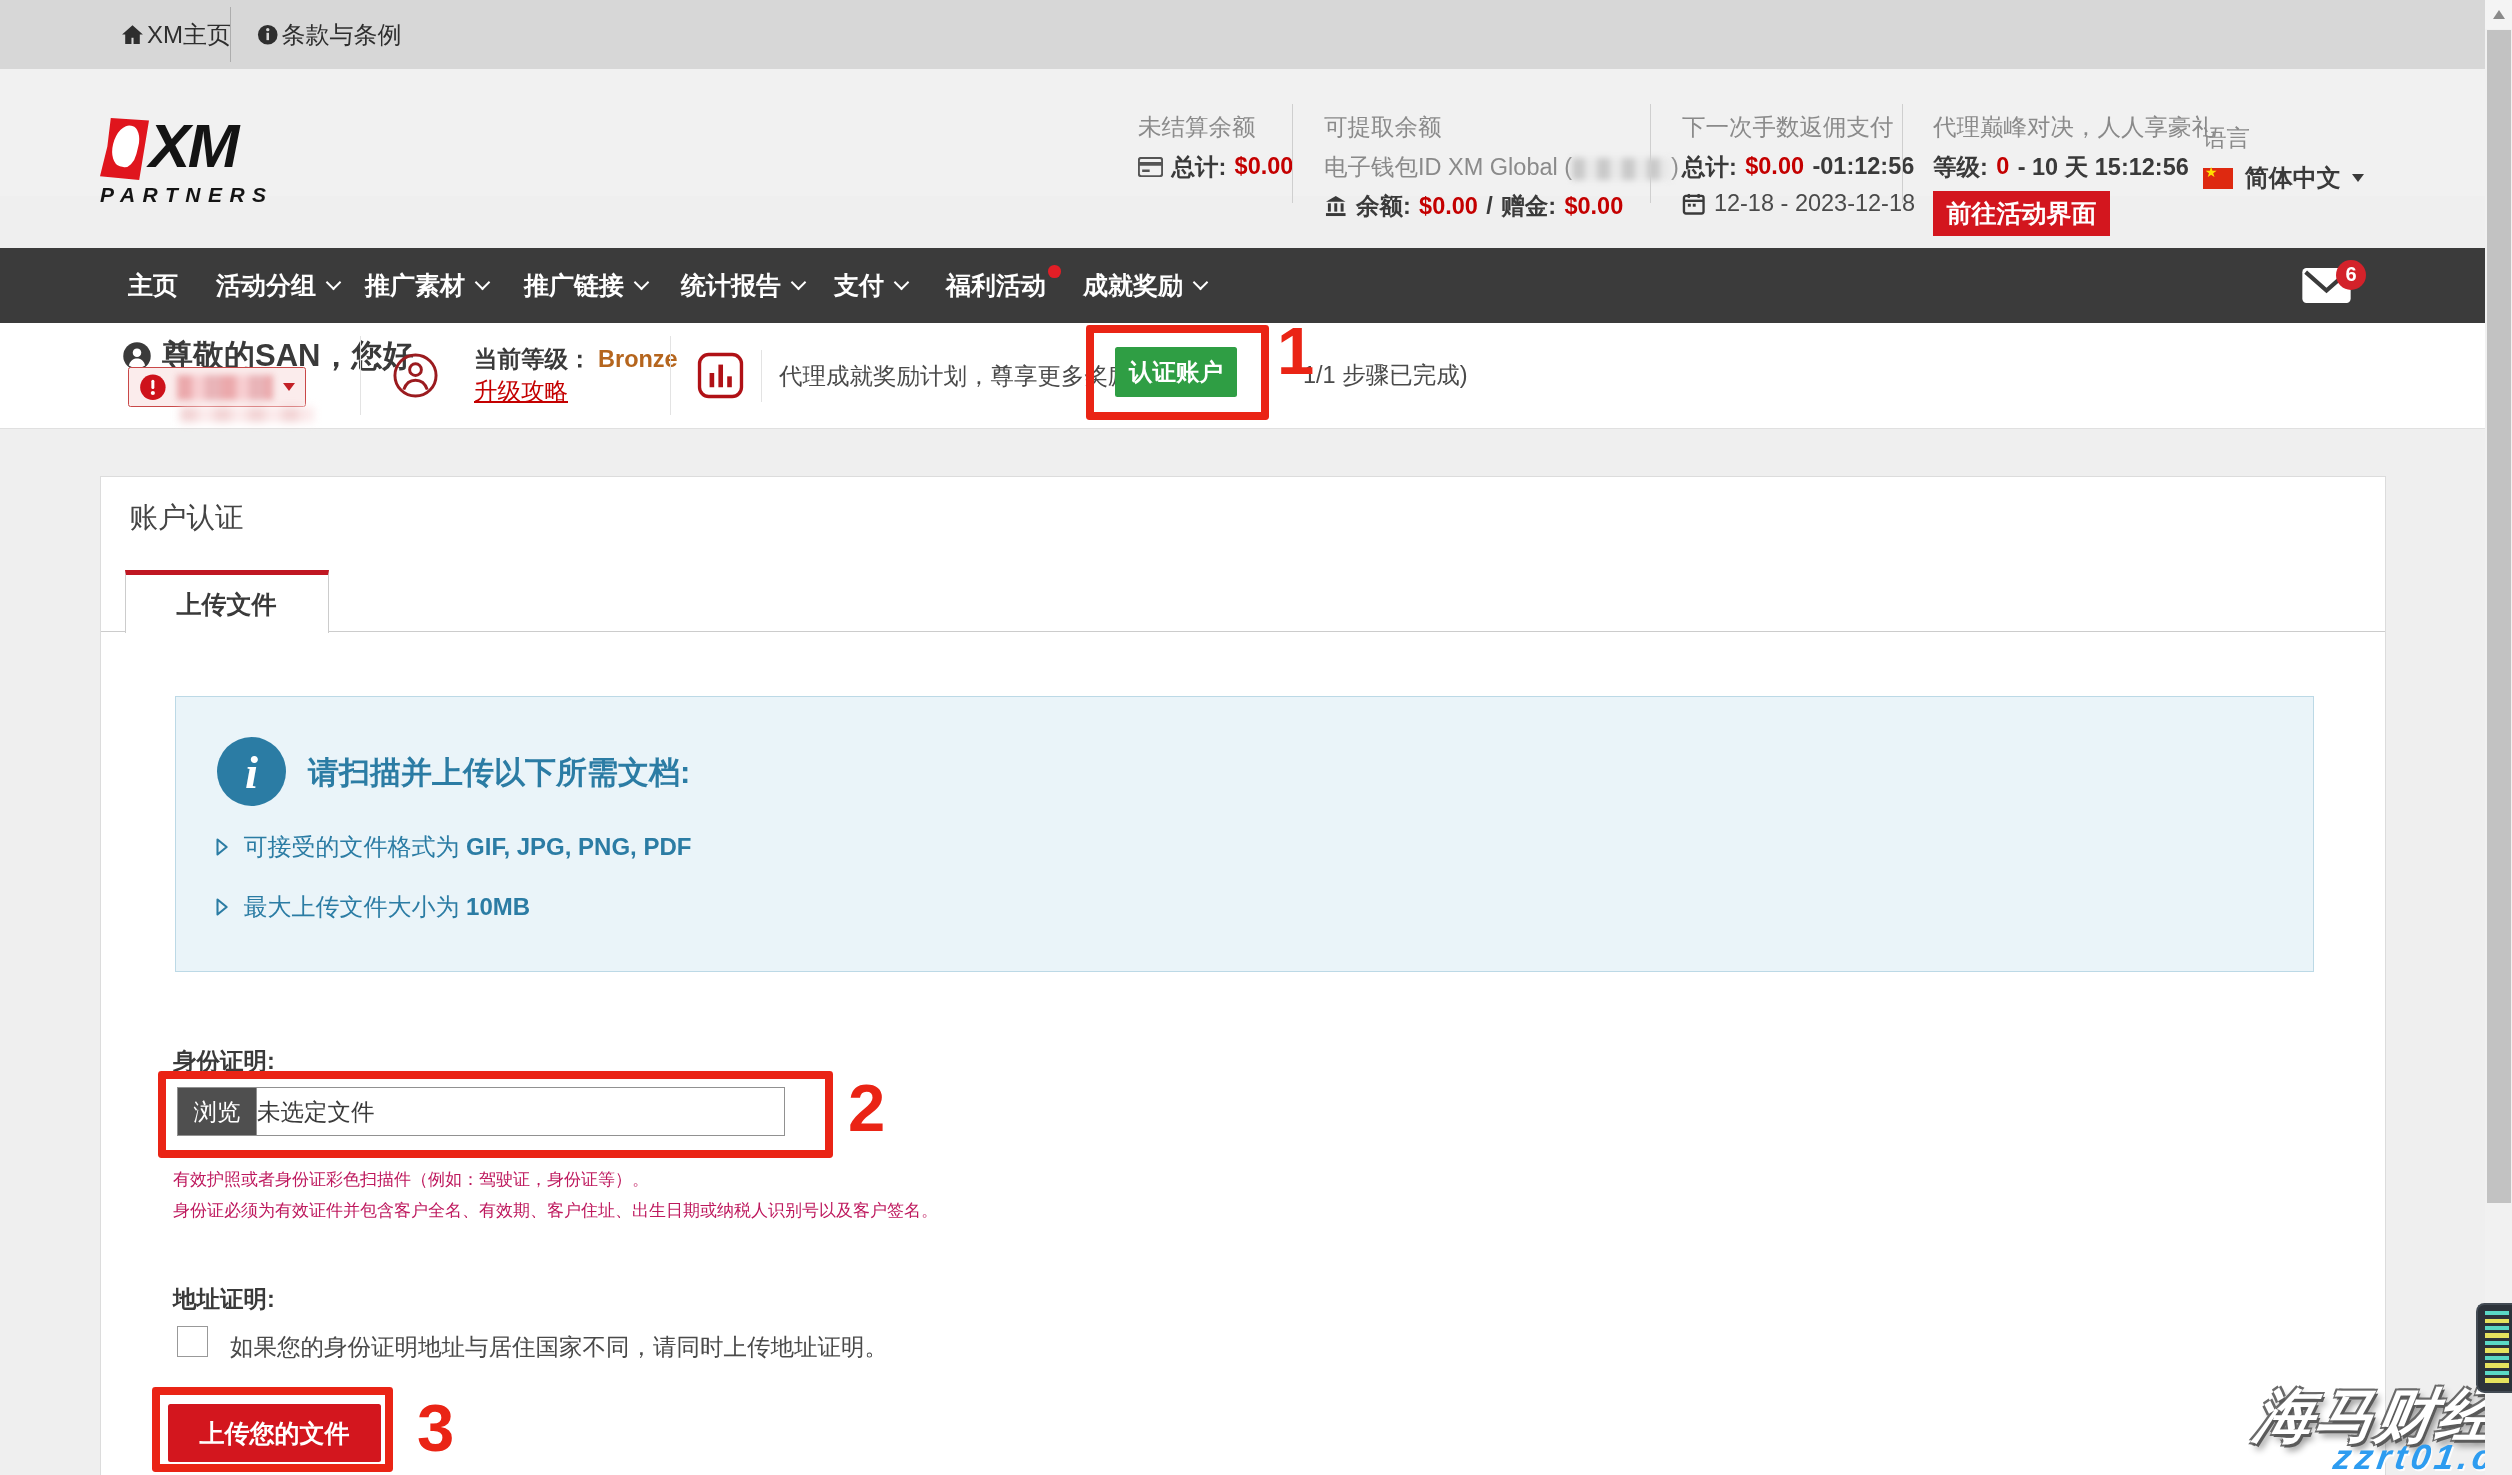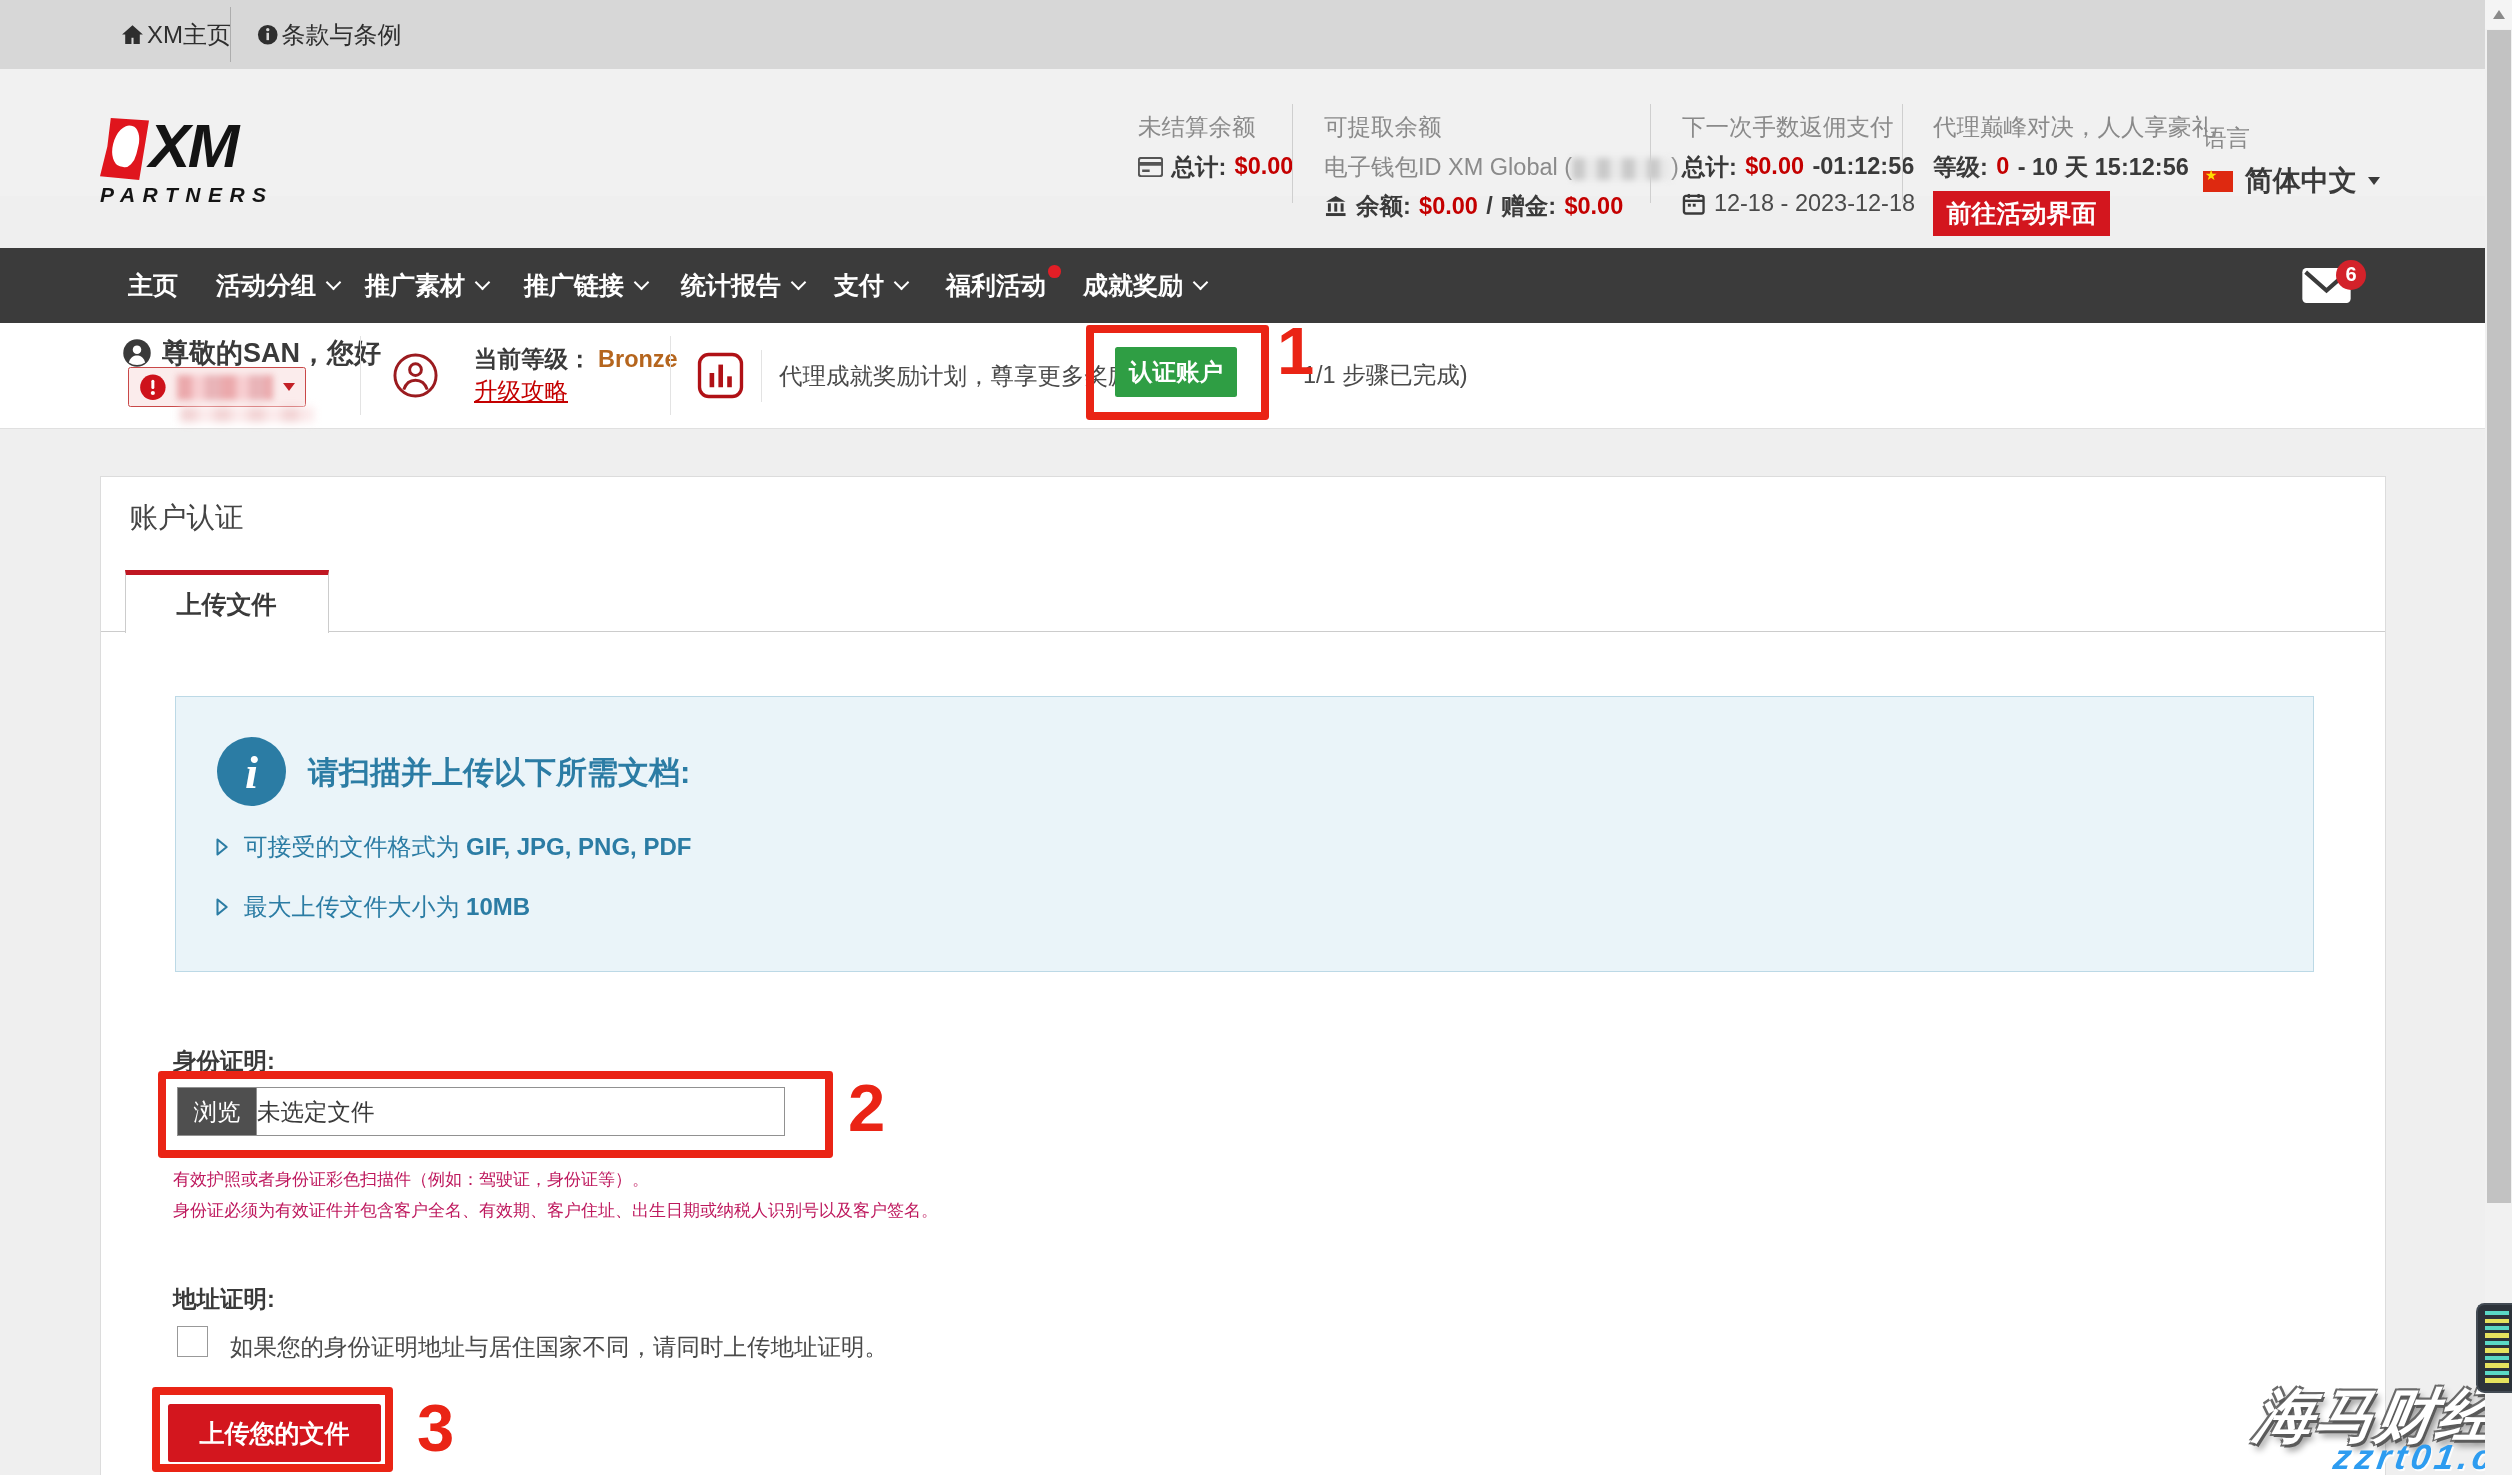--- a/index.html
+++ b/index.html
@@ -33,21 +33,21 @@
   .money{color:#c40000;}
   .hdiv{position:absolute;top:35px;width:0.8px;height:99px;background:#cfcfcf;}
   .sec-unsettled{left:1138px;} .sec-withdraw{left:1324px;} .sec-next{left:1682px;} .sec-contest{left:1933px;}
   .hd1{left:1292px;} .hd2{left:1650px;} .hd3{left:1902px;}
   .blur-chip{display:inline-block;width:99px;height:22px;vertical-align:-5px;
              background:repeating-linear-gradient(90deg,#c9c9c9 0 13.4px,#e9e9e9 13.4px 25px);filter:blur(3.4px);}
   .promo-btn{display:inline-block;margin-top:8.4px;background:#d3161e;color:#fff;font-weight:700;
              font-size:25px;padding:5.9px 13.4px;cursor:pointer;}
   .sec-lang{left:2203px;margin-top:11px;}
   .lang-row{display:flex;align-items:center;gap:11.7px;margin-top:8.4px;cursor:pointer;}
-  .lang-name{font-size:28px;font-weight:700;color:#3a3a3a;}
+  .lang-name{font-size:24px;font-weight:700;color:#3a3a3a;}
   .flag{width:30px;height:21px;background:#de2910;position:relative;flex:0 0 auto;}
   .flag::before{content:"★";position:absolute;left:1.7px;top:-4.2px;color:#ffde00;font-size:14.2px;}
   .caret-down{width:0;height:0;border-left:6.7px solid transparent;border-right:6.7px solid transparent;
               border-top:8.4px solid #3a3a3a;}
   .caret-red{border-top-color:#c22026;}
 
   
   .nav{position:absolute;left:0;top:248px;width:2512px;height:84px;background:#3b3b3b;z-index:2;}
   .nav-item{position:absolute;top:0;height:75px;display:flex;align-items:center;gap:11.7px;color:#fff;
             font-size:25px;font-weight:700;cursor:pointer;}
@@ -55,21 +55,21 @@
         transform:rotate(45deg);margin-top:-6.7px;}
   .nav-dot{position:absolute;top:17px;right:-15px;width:12.6px;height:12.6px;border-radius:50%;background:#e21e26;}
   .mail-wrap{position:absolute;left:2302px;top:0;height:75px;display:flex;align-items:center;cursor:pointer;}
   .mail-badge{position:absolute;left:34px;top:11.7px;width:30px;height:30px;border-radius:50%;background:#d3222a;
               color:#fff;font-size:20px;font-weight:700;display:flex;align-items:center;justify-content:center;}
 
   
   .userbar{position:absolute;left:0;top:323px;width:2512px;height:106px;background:#fff;
            border-bottom:0.8px solid #e0e0e0;z-index:2;}
   .greet{position:absolute;left:122px;top:11.7px;display:flex;align-items:center;gap:10px;
-         font-size:27px;font-weight:700;color:#3a3a3a;}
+         font-size:31px;font-weight:700;color:#3a3a3a;}
   .account-dd{position:absolute;left:128px;top:44px;width:178px;height:40px;background:#fbecec;
               border:1.7px solid #c94848;border-radius:2.5px;display:flex;align-items:center;
               padding:0 10px;gap:10px;cursor:pointer;}
   .acc-blur{width:99px;height:25px;
             background:repeating-linear-gradient(90deg,#eba9ac 0 15px,#f7cdd0 15px 28.5px,#e9b4b8 28.5px 44px);
             filter:blur(3.4px);}
   .acc-blur-tail{position:absolute;left:180px;top:84px;width:134px;height:15px;
                  background:repeating-linear-gradient(90deg,#f2d3d4 0 17px,#fbe9ea 17px 34px);filter:blur(4.2px);}
   .ub-div{position:absolute;top:13.4px;width:0.8px;height:79px;background:#e3e3e3;}
   .ubd1{left:360px;} .ubd2{left:670px;} .ubd3{left:761px;top:27px;height:52px;}

